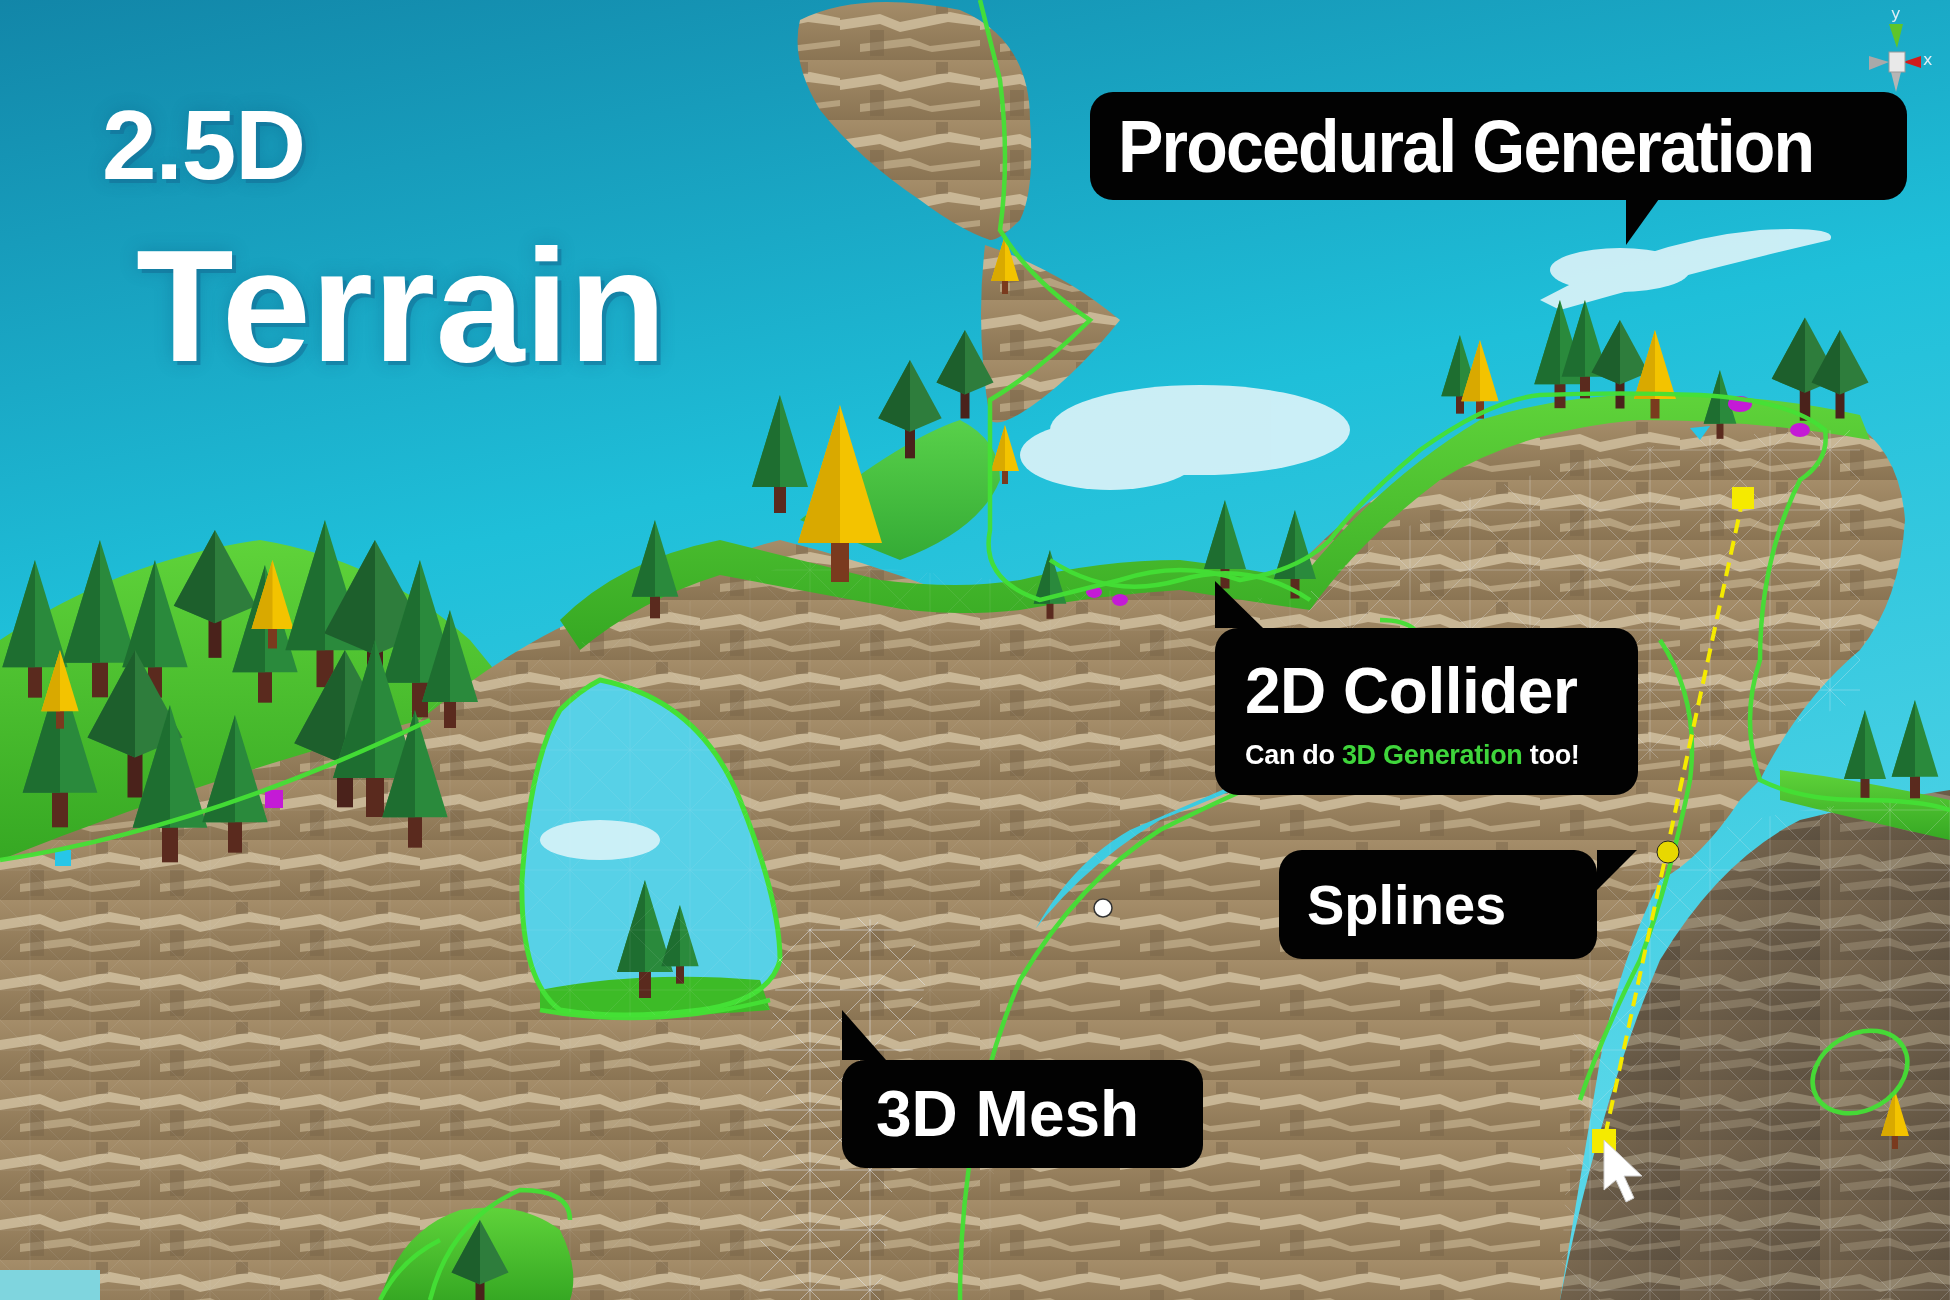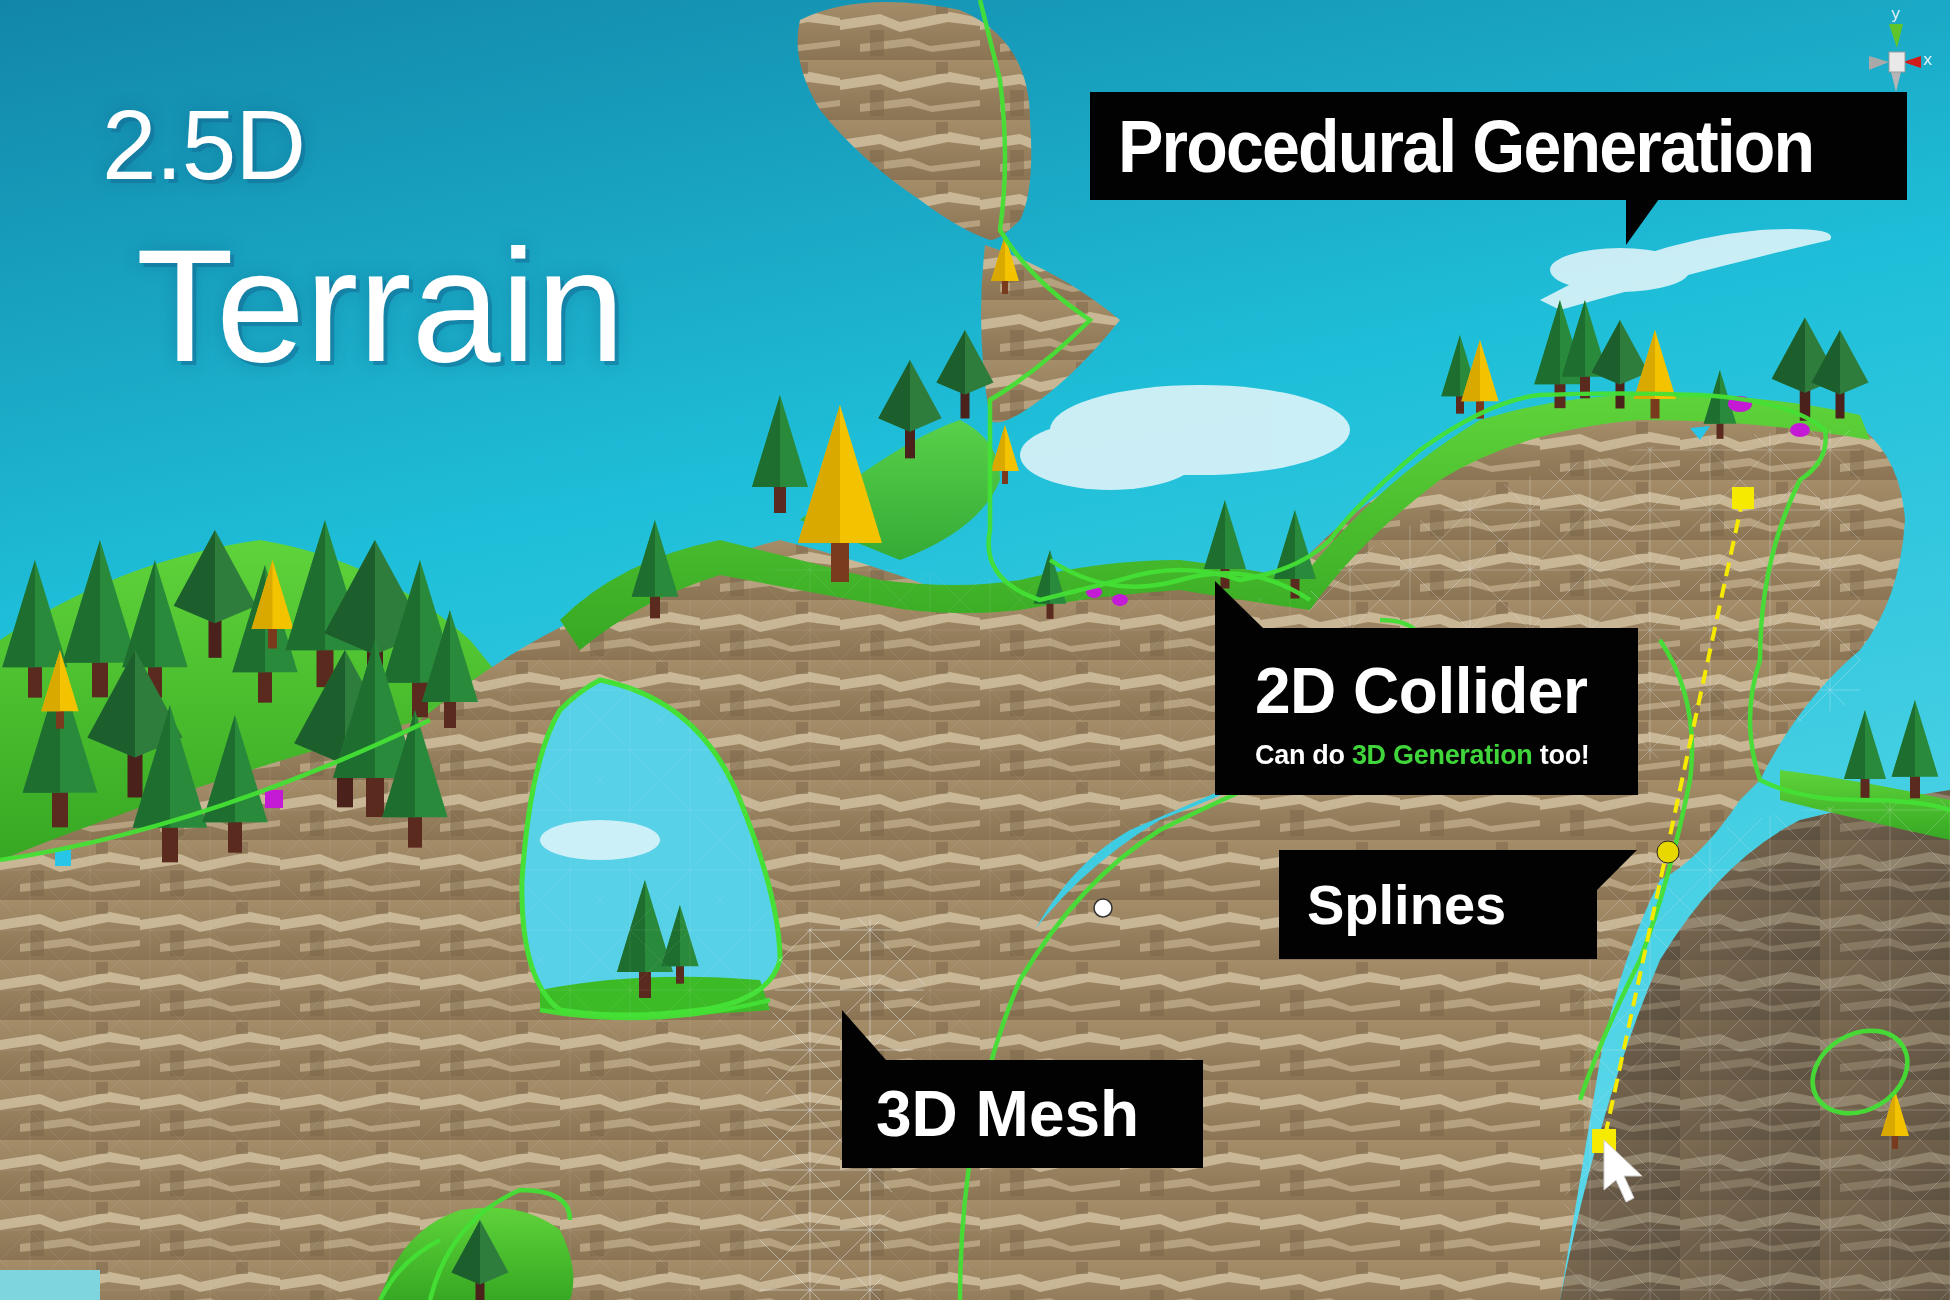--- a/index.html
+++ b/index.html
@@ -3,42 +3,43 @@
 <meta charset="utf-8">
 <style>
   html, body { margin: 0; padding: 0; }
   body {
     width: 1950px; height: 1300px; overflow: hidden; position: relative;
     font-family: "Liberation Sans", "DejaVu Sans", sans-serif;
     background: #1aa9cc;
   }
   #scene { position: absolute; left: 0; top: 0; width: 1950px; height: 1300px; }
   .title {
-    position: absolute; color: #ffffff; font-weight: 400; line-height: 1;
+    position: absolute; color: #ffffff; font-weight: 700; line-height: 1;
     font-family: "Liberation Sans", "DejaVu Sans", sans-serif;
     text-shadow: 4px 4px 0 rgba(20,110,150,0.55), 0 0 18px rgba(0,60,100,0.25);
     letter-spacing: -1px;
   }
   #title-line1 { left: 102px; top: 96px; font-size: 98px; }
   #title-line2 { left: 136px; top: 226px; font-size: 160px; letter-spacing: 0px; }
 
   .callout {
     position: absolute; background: #020202; color: #ffffff; font-weight: 700;
     box-sizing: border-box; display: flex; flex-direction: column;
     justify-content: center; align-items: flex-start;
     font-family: "Liberation Sans", "DejaVu Sans", sans-serif;
+    border-radius: 23px;
   }
   #callout-procedural { left: 1090px; top: 92px; width: 817px; height: 108px; padding-left: 28px; }
   #callout-procedural .main { font-size: 74px; letter-spacing: -2px; transform: scaleX(0.92); transform-origin: left center; white-space: nowrap; }
   #callout-procedural .tail2 {
     position: absolute; left: 536px; top: 107px; width: 0; height: 0;
     border-top: 46px solid #020202; border-right: 33px solid transparent;
   }
 
-  #callout-collider { left: 1215px; top: 628px; width: 423px; height: 167px; padding-left: 40px; padding-top: 6px; }
+  #callout-collider { left: 1215px; top: 628px; width: 423px; height: 167px; padding-left: 30px; padding-top: 6px; }
   #callout-collider .main { font-size: 64px; letter-spacing: -0.5px; white-space: nowrap; line-height: 1.05; }
   #callout-collider .sub { font-size: 27px; margin-top: 14px; white-space: nowrap; letter-spacing: -0.3px; }
   #callout-collider .sub .accent { color: #3fd53b; }
   #callout-collider .tail2 {
     position: absolute; left: 0; top: -47px; width: 0; height: 0;
     border-bottom: 47px solid #020202; border-right: 48px solid transparent;
   }
 
   #callout-splines { left: 1279px; top: 850px; width: 318px; height: 109px; padding-left: 28px; }
   #callout-splines .main { font-size: 56px; white-space: nowrap; }

